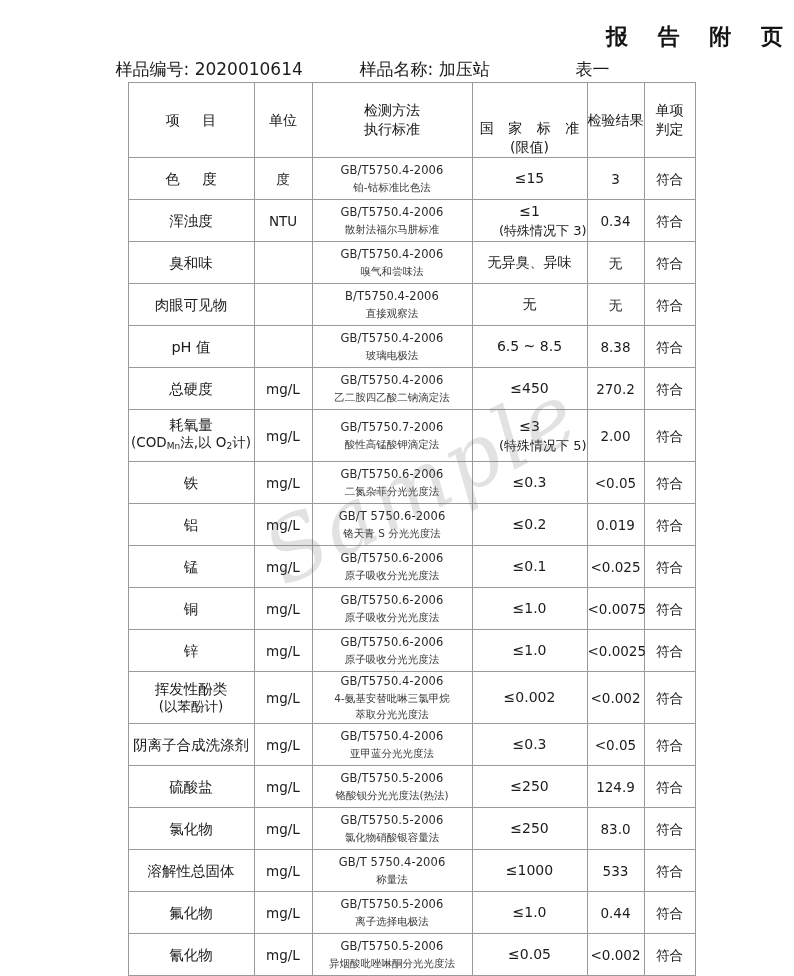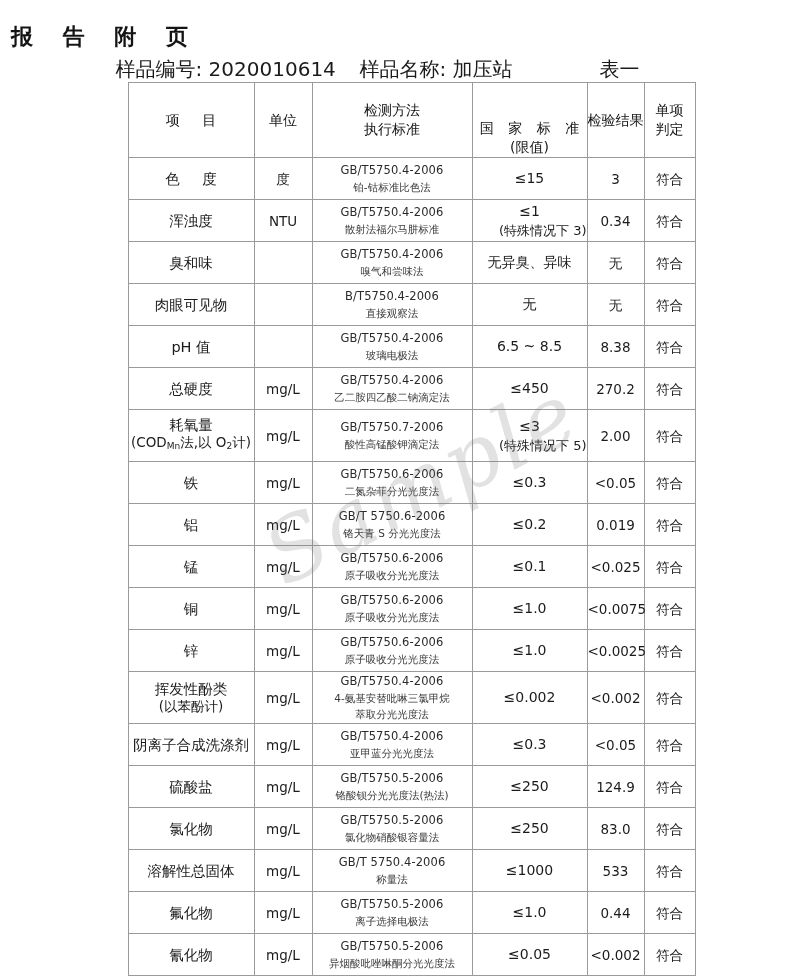--- a/index.html
+++ b/index.html
@@ -20,55 +20,55 @@
 
   .page {
     position: relative;
     width: 794px;
     height: 976px;
     box-sizing: border-box;
   }
 
   
   .doc-title {
-    text-align: left;
+    text-align: right;
     font-size: 22px;
     font-weight: 700;
     letter-spacing: 11px;
     padding-top: 22px;
     line-height: 30px;
     color: #141414;
     text-indent: 11px;
   }
 
   
   .meta-row {
     position: relative;
     width: 567px;
     margin: 6px auto 0 auto;
     height: 22px;
-    font-size: 20px;
+    font-size: 17px;
     color: #1b1b1b;
     line-height: 22px;
   }
   .meta-sample-no {
     position: absolute;
     left: 2px;
     top: 0;
     white-space: nowrap;
   }
   .meta-sample-name {
     position: absolute;
     left: 246px;
     top: 0;
     white-space: nowrap;
   }
   .meta-table-no {
     position: absolute;
-    left: 486px;
+    left: 462px;
     top: 0;
     white-space: nowrap;
   }
 
   
   .watermark {
     position: absolute;
     left: 252px;
     top: 408px;
     width: 340px;

